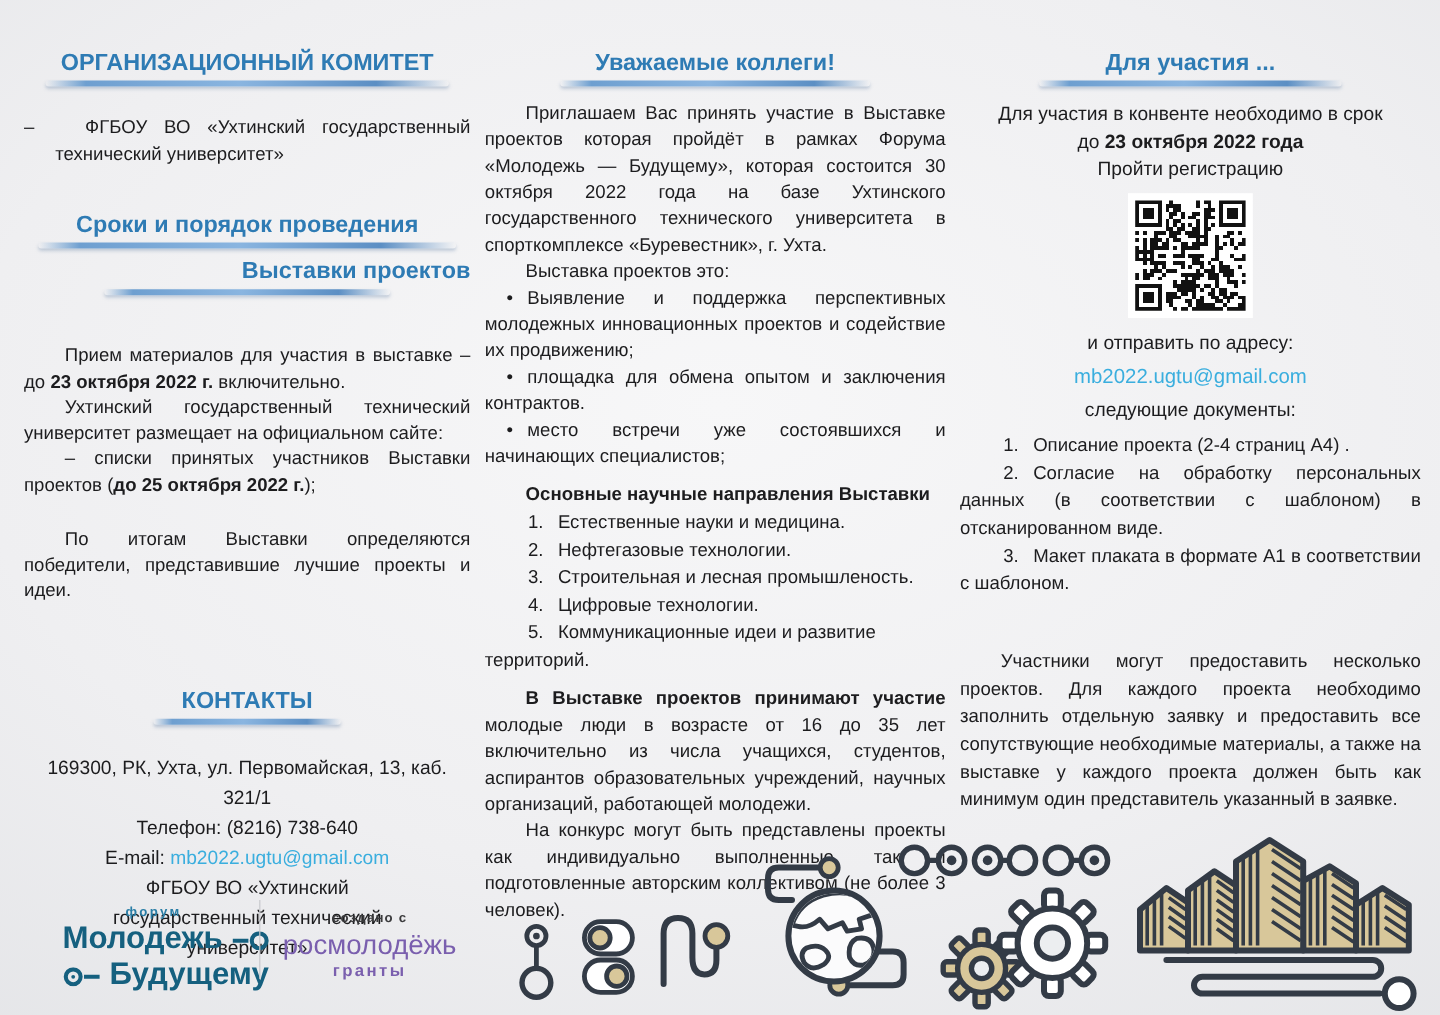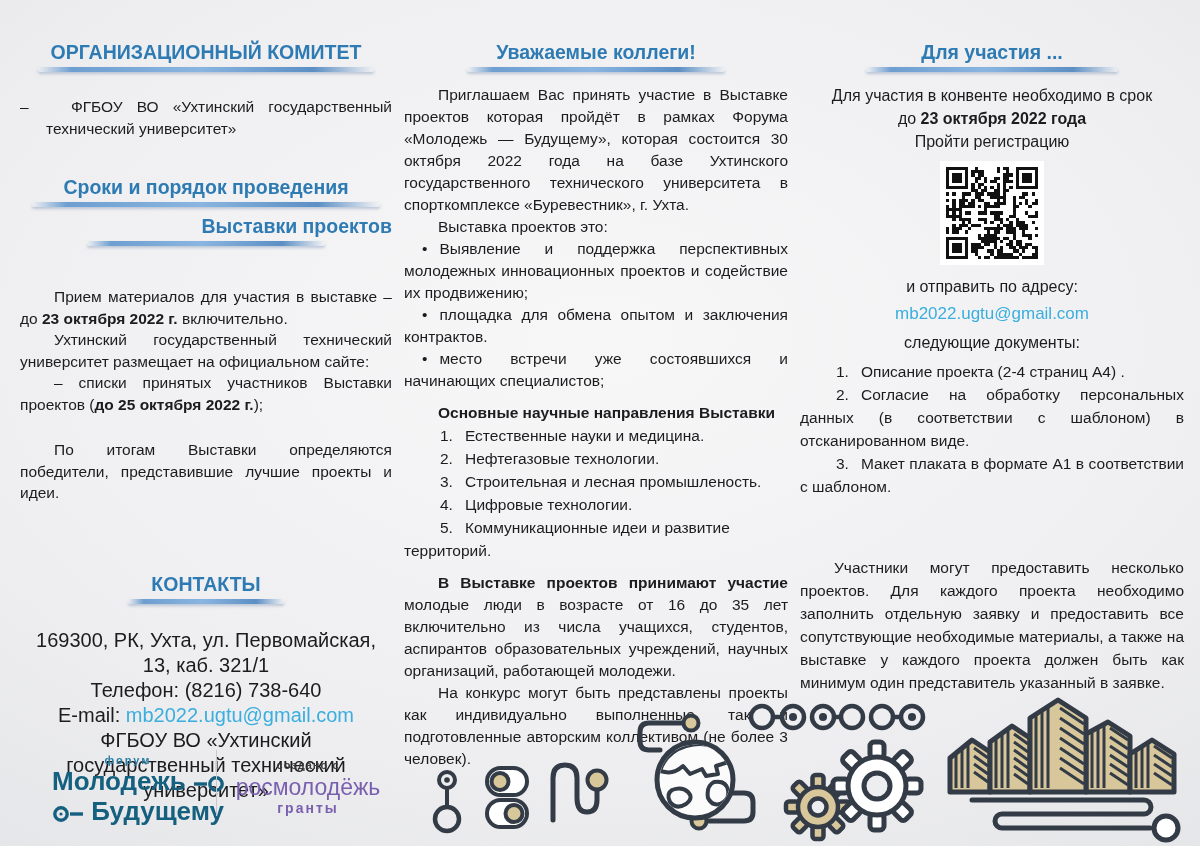--- a/index.html
+++ b/index.html
@@ -17,21 +17,21 @@
   .p{font-size:15.5px;line-height:21.5px;text-align:justify;margin:0;}
   .mid .p{line-height:22px;}
   .indent{text-indent:34px;}
   .bullet{text-indent:18px;}
   .bdot{margin-right:12px;}
   .oli{text-indent:36px;line-height:23px !important;}
   .num{margin-right:12px;}
   b{font-weight:700;}
   .email{color:#3aaede;text-decoration:none;cursor:pointer;}
   
-  .contacts{font-size:20px;line-height:25px;text-align:center;margin-top:24px;}
+  .contacts{font-size:16px;line-height:25px;text-align:center;margin-top:24px;}
   
   .rline{font-size:16px;line-height:23px;text-align:center;margin:0;}
   .qrbox{width:104px;height:104px;background:#fff;margin:8px auto 10px;padding:6px;box-sizing:border-box;}
   .qrbox svg{display:block;width:92px;height:92px;}
   
   .footer-art{position:absolute;left:0;bottom:0;width:1200px;height:170px;pointer-events:none;}
   .forum-logo{position:absolute;left:52px;bottom:20px;width:152px;text-align:center;color:#15607f;}
   .forum-small{font-size:11px;font-weight:700;letter-spacing:2px;color:#2a7ea6;}
   .forum-line{font-size:26px;font-weight:700;line-height:30px;white-space:nowrap;}
   .nodeglyph{vertical-align:-2px;}
@@ -536,21 +536,21 @@
       <p class="rline">и отправить по адресу:</p>
       <p class="rline" style="font-size:17px;margin-top:4px;"><a class="email">mb2022.ugtu@gmail.com</a></p>
       <p class="rline" style="margin-top:6px;">следующие документы:</p>
 
       <div style="margin-top:6px;">
         <p class="p oli"><span class="num">1.</span><span>Описание проекта (2-4 страниц А4) .</span></p>
         <p class="p oli"><span class="num">2.</span><span>Согласие на обработку персональных данных (в соответствии с шаблоном) в отсканированном виде.</span></p>
         <p class="p oli"><span class="num">3.</span><span>Макет плаката в формате А1 в соответствии с шаблоном.</span></p>
       </div>
 
-      <p class="p indent" style="margin-top:58px;line-height:23px;">Участники могут предоставить несколько проектов. Для каждого проекта необходимо заполнить отдельную заявку и предоставить все сопутствующие необходимые материалы, а также на выставке у каждого проекта должен быть как минимум один представитель указанный в заявке.</p>
+      <p class="p indent" style="margin-top:42px;line-height:23px;">Участники могут предоставить несколько проектов. Для каждого проекта необходимо заполнить отдельную заявку и предоставить все сопутствующие необходимые материалы, а также на выставке у каждого проекта должен быть как минимум один представитель указанный в заявке.</p>
     </div>
   </div>
 
   <div class="forum-logo">
     <div class="forum-small">форум</div>
     <div class="forum-line"><span>Молодежь</span>
       <svg class="nodeglyph" width="32" height="16" viewBox="0 0 32 16">
           <g stroke="#15607f" stroke-width="3.4" fill="none">
             <line x1="1" y1="8" x2="14" y2="8"></line>
             <circle cx="23" cy="8" r="6.2"></circle>

